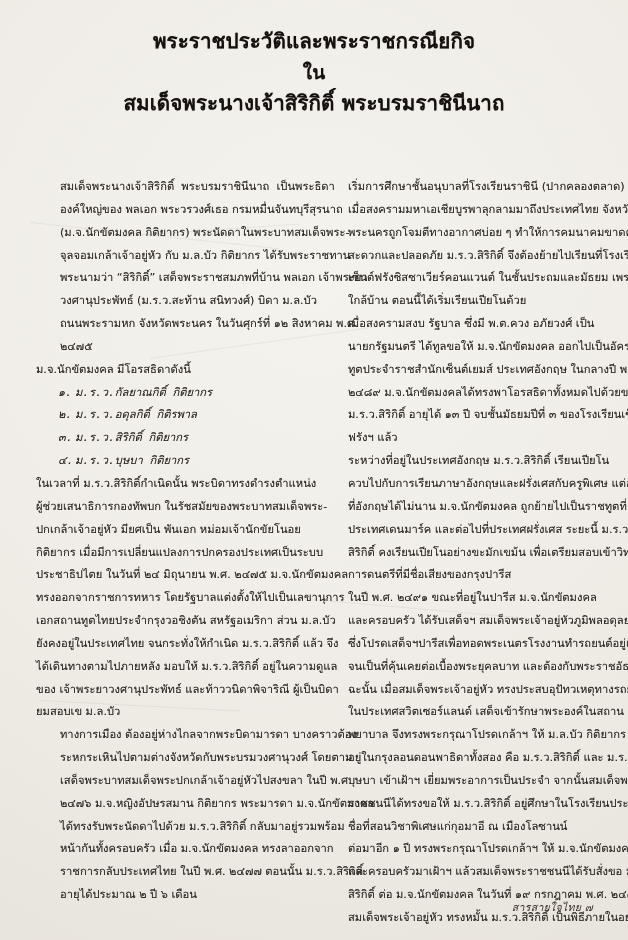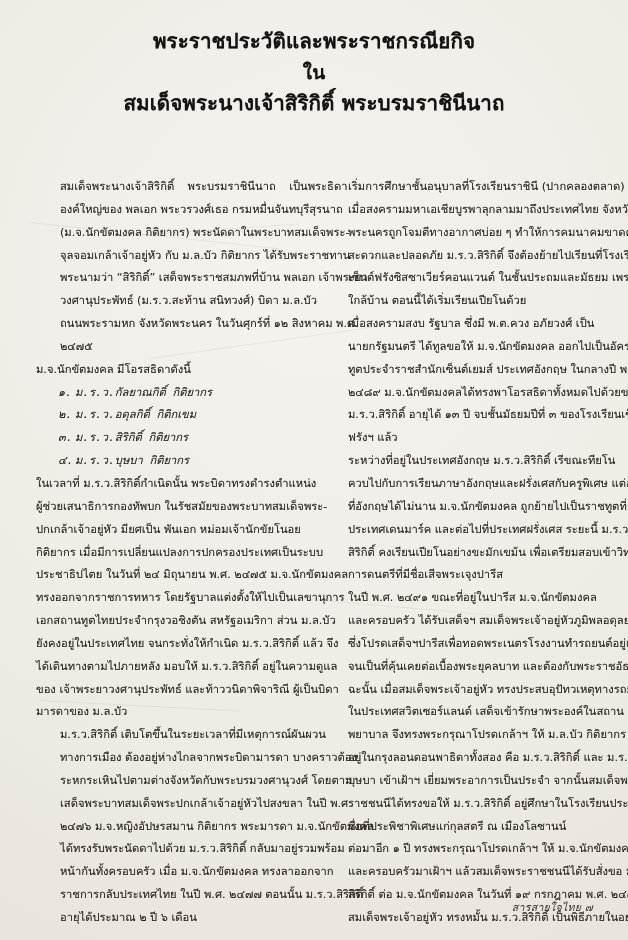--- a/index.html
+++ b/index.html
@@ -61,21 +61,21 @@
   }
   .col.left{left:0;}
   .col.right{left:288px;}
 
   p{margin:0;text-align:justify;text-justify:inter-word;}
   p.indent{text-indent:24px;}
   .ln{display:block;white-space:nowrap;}
   .ln.just{
     display:flex;justify-content:space-between;
   }
-  .ln.just > span{white-space:pre;font-family:Liberation Mono, monospace;}
+  .ln.just > span{white-space:pre;}
   .numlist{margin:0;padding:0;list-style:none;font-family:Liberation Mono, monospace;}
   .numlist li{
     font-style:italic;
     white-space:nowrap;
     padding-left:22px;
     line-height:22.85px;
   }
   .numlist li .num{display:inline-block;min-width:17px;font-style:italic;}
 
   .footer{
@@ -123,41 +123,40 @@
         <span class="ln">ถนนพระรามหก จังหวัดพระนคร ในวันศุกร์ที่ ๑๒ สิงหาคม พ.ศ.</span>
         <span class="ln">๒๔๗๕</span>
       </p>
 
       <p>
         <span class="ln">ม.จ.นักขัตมงคล มีโอรสธิดาดังนี้</span>
       </p>
 
       <ul class="numlist">
         <li><span class="num">๑.</span><span>ม.ร.ว.กัลยาณกิติ์ กิติยากร</span></li>
-        <li><span class="num">๒.</span><span>ม.ร.ว.อดุลกิติ์ กิติกเขม</span></li>
+        <li><span class="num">๒.</span><span>ม.ร.ว.อดุลกิติ์ กิติรพาล</span></li>
         <li><span class="num">๓.</span><span>ม.ร.ว.สิริกิติ์ กิติยากร</span></li>
         <li><span class="num">๔.</span><span>ม.ร.ว.บุษบา กิติยากร</span></li>
       </ul>
 
       <p>
         <span class="ln">ในเวลาที่ ม.ร.ว.สิริกิติ์กำเนิดนั้น พระบิดาทรงดำรงตำแหน่ง</span>
         <span class="ln">ผู้ช่วยเสนาธิการกองทัพบก  ในรัชสมัยของพระบาทสมเด็จพระ-</span>
         <span class="ln">ปกเกล้าเจ้าอยู่หัว  มียศเป็น  พันเอก  หม่อมเจ้านักขัยโนอย</span>
         <span class="ln">กิติยากร   เมื่อมีการเปลี่ยนแปลงการปกครองประเทศเป็นระบบ</span>
         <span class="ln">ประชาธิปไตย ในวันที่ ๒๔ มิถุนายน พ.ศ. ๒๔๗๕ ม.จ.นักขัตมงคล</span>
         <span class="ln">ทรงออกจากราชการทหาร โดยรัฐบาลแต่งตั้งให้ไปเป็นเลขานุการ</span>
         <span class="ln">เอกสถานทูตไทยประจำกรุงวอชิงตัน สหรัฐอเมริกา ส่วน ม.ล.บัว</span>
         <span class="ln">ยังคงอยู่ในประเทศไทย จนกระทั่งให้กำเนิด ม.ร.ว.สิริกิติ์ แล้ว จึง</span>
         <span class="ln">ได้เดินทางตามไปภายหลัง มอบให้ ม.ร.ว.สิริกิติ์ อยู่ในความดูแล</span>
         <span class="ln">ของ เจ้าพระยาวงศานุประพัทธ์ และท้าววนิดาพิจาริณี ผู้เป็นบิดา</span>
-        <span class="ln">มารดาของ ม.ล.บัว</span>
-      </p>
-
-      <p class="indent">
-        <span class="ln">ม.ร.ว.สิริกิติ์  เติบโตขึ้นในระยะเวลาที่มีเหตุการณ์ผันผวน</span>
+        <span class="ln">ยมสอบเข ม.ล.บัว</span>
+      </p>
+
+      <p class="indent">
         <span class="ln">ทางการเมือง  ต้องอยู่ห่างไกลจากพระบิดามารดา  บางคราวต้อง</span>
         <span class="ln">ระหกระเหินไปตามต่างจังหวัดกับพระบรมวงศานุวงศ์  โดยตาม</span>
         <span class="ln">เสด็จพระบาทสมเด็จพระปกเกล้าเจ้าอยู่หัวไปสงขลา  ในปี  พ.ศ.</span>
         <span class="ln">๒๔๗๖ ม.จ.หญิงอัปษรสมาน กิติยากร พระมารดา ม.จ.นักขัตมงคล</span>
         <span class="ln">ได้ทรงรับพระนัดดาไปด้วย  ม.ร.ว.สิริกิติ์  กลับมาอยู่รวมพร้อม</span>
         <span class="ln">หน้ากันทั้งครอบครัว  เมื่อ  ม.จ.นักขัตมงคล  ทรงลาออกจาก</span>
         <span class="ln">ราชการกลับประเทศไทย ในปี พ.ศ. ๒๔๗๗ ตอนนั้น ม.ร.ว.สิริกิติ์</span>
         <span class="ln">อายุได้ประมาณ ๒ ปี ๖ เดือน</span>
       </p>
     </div>
@@ -176,40 +175,40 @@
       <p class="indent">
         <span class="ln">เมื่อสงครามสงบ รัฐบาล ซึ่งมี พ.ต.ควง อภัยวงศ์ เป็น</span>
         <span class="ln">นายกรัฐมนตรี ได้ทูลขอให้ ม.จ.นักขัตมงคล ออกไปเป็นอัครราช-</span>
         <span class="ln">ทูตประจำราชสำนักเซ็นต์เยมส์ ประเทศอังกฤษ ในกลางปี พ.ศ.</span>
         <span class="ln">๒๔๘๙ ม.จ.นักขัตมงคลได้ทรงพาโอรสธิดาทั้งหมดไปด้วยขณะนั้น</span>
         <span class="ln">ม.ร.ว.สิริกิติ์ อายุได้ ๑๓ ปี จบชั้นมัธยมปีที่ ๓ ของโรงเรียนเซ็นต์-</span>
         <span class="ln">ฟรังฯ แล้ว</span>
       </p>
 
       <p class="indent">
-        <span class="ln">ระหว่างที่อยู่ในประเทศอังกฤษ  ม.ร.ว.สิริกิติ์  เรีขณะทียโน</span>
+        <span class="ln">ระหว่างที่อยู่ในประเทศอังกฤษ  ม.ร.ว.สิริกิติ์  เรียนเปียโน</span>
         <span class="ln">ควบไปกับการเรียนภาษาอังกฤษและฝรั่งเศสกับครูพิเศษ  แต่อยู่</span>
         <span class="ln">ที่อังกฤษได้ไม่นาน  ม.จ.นักขัตมงคล  ถูกย้ายไปเป็นราชทูตที่</span>
         <span class="ln">ประเทศเดนมาร์ค  และต่อไปที่ประเทศฝรั่งเศส  ระยะนี้  ม.ร.ว.</span>
         <span class="ln">สิริกิติ์  คงเรียนเปียโนอย่างขะมักเขม้น เพื่อเตรียมสอบเข้าวิทยาลัย</span>
-        <span class="ln">การดนตรีที่มีชื่อเสีจพระเจุงปารีส</span>
+        <span class="ln">การดนตรีที่มีชื่อเสียงของกรุงปารีส</span>
       </p>
 
       <p class="indent">
         <span class="ln">ในปี  พ.ศ.  ๒๔๙๑  ขณะที่อยู่ในปารีส  ม.จ.นักขัตมงคล</span>
         <span class="ln">และครอบครัว ได้รับเสด็จฯ สมเด็จพระเจ้าอยู่หัวภูมิพลอดุลยเดช</span>
         <span class="ln">ซึ่งโปรดเสด็จฯปารีสเพื่อทอดพระเนตรโรงงานทำรถยนต์อยู่เนือง ๆ</span>
         <span class="ln">จนเป็นที่คุ้นเคยต่อเบื้องพระยุคลบาท และต้องกับพระราชอัธยาศัย</span>
         <span class="ln">ฉะนั้น เมื่อสมเด็จพระเจ้าอยู่หัว ทรงประสบอุปัทวเหตุทางรถยนต์</span>
         <span class="ln">ในประเทศสวิตเซอร์แลนด์   เสด็จเข้ารักษาพระองค์ในสถาน</span>
         <span class="ln">พยาบาล จึงทรงพระกรุณาโปรดเกล้าฯ ให้ ม.ล.บัว กิติยากร ซึ่ง</span>
         <span class="ln">อยู่ในกรุงลอนดอนพาธิดาทั้งสอง  คือ  ม.ร.ว.สิริกิติ์  และ  ม.ร.ว.</span>
         <span class="ln">บุษบา เข้าเฝ้าฯ เยี่ยมพระอาการเป็นประจำ จากนั้นสมเด็จพระ-</span>
         <span class="ln">ราชชนนีได้ทรงขอให้ ม.ร.ว.สิริกิติ์ อยู่ศึกษาในโรงเรียนประจำที่มี</span>
-        <span class="ln">ชื่อที่ประพิชาพิเศษแก่กุลสตรี ณ เมืองโลซานน์</span>
+        <span class="ln">ชื่อที่สอนวิชาพิเศษแก่กุอมาอี ณ เมืองโลซานน์</span>
       </p>
 
       <p class="indent">
         <span class="ln">ต่อมาอีก ๑ ปี ทรงพระกรุณาโปรดเกล้าฯ ให้ ม.จ.นักขัตมงคล</span>
         <span class="ln">และครอบครัวมาเฝ้าฯ แล้วสมเด็จพระราชชนนีได้รับสั่งขอ ม.ร.ว.</span>
         <span class="ln">สิริกิติ์ ต่อ ม.จ.นักขัตมงคล ในวันที่ ๑๙ กรกฎาคม พ.ศ. ๒๔๙๒</span>
         <span class="ln">สมเด็จพระเจ้าอยู่หัว ทรงหมั้น ม.ร.ว.สิริกิติ์ เป็นพิธีภายในอย่าง</span>
       </p>
     </div>
   </div>

